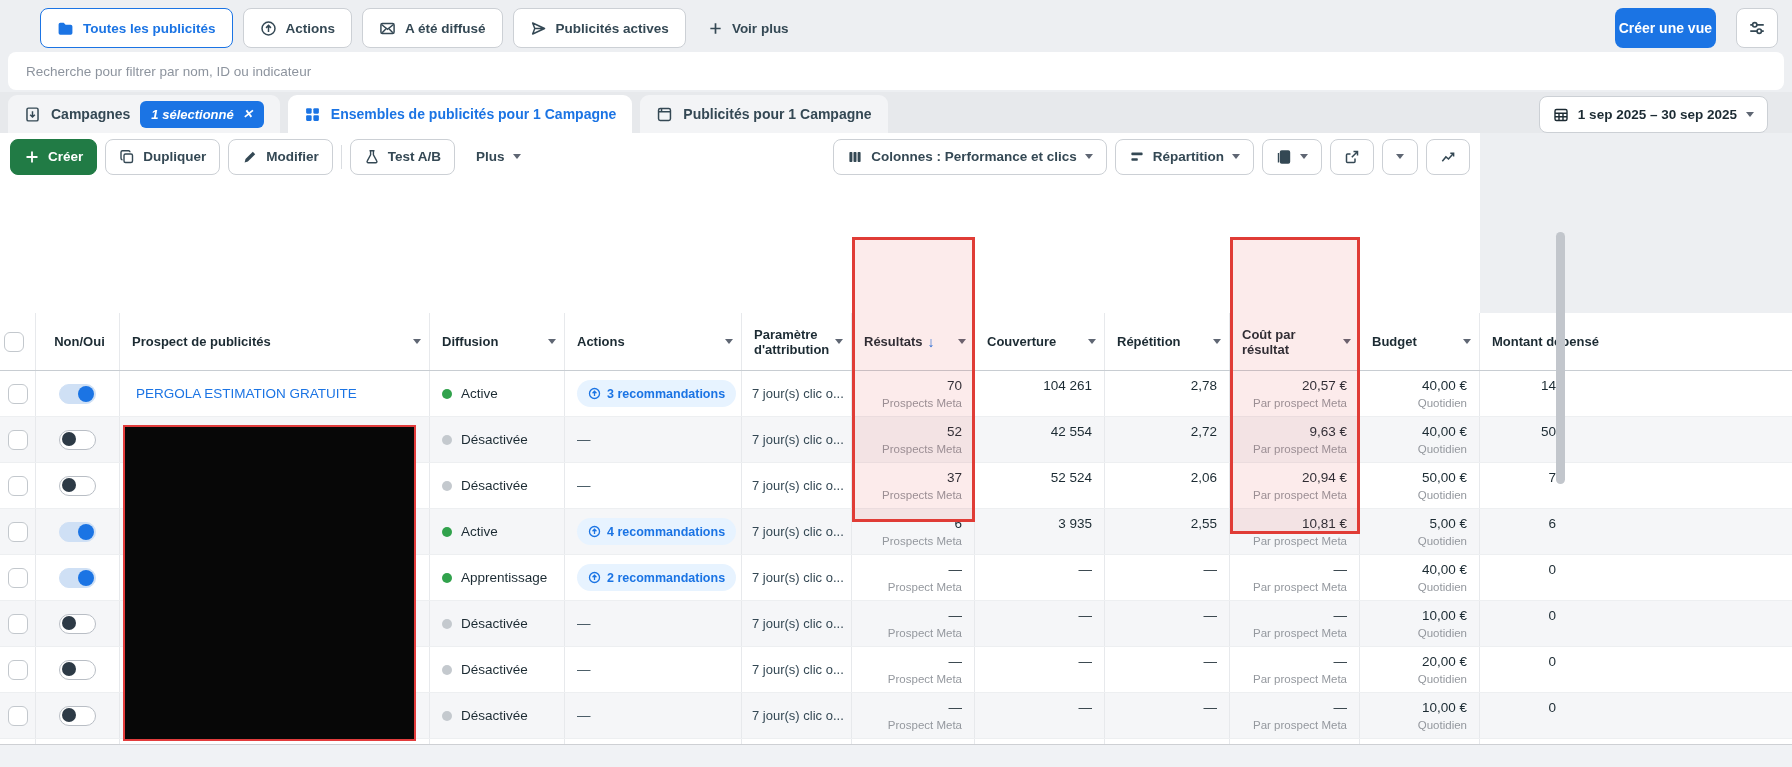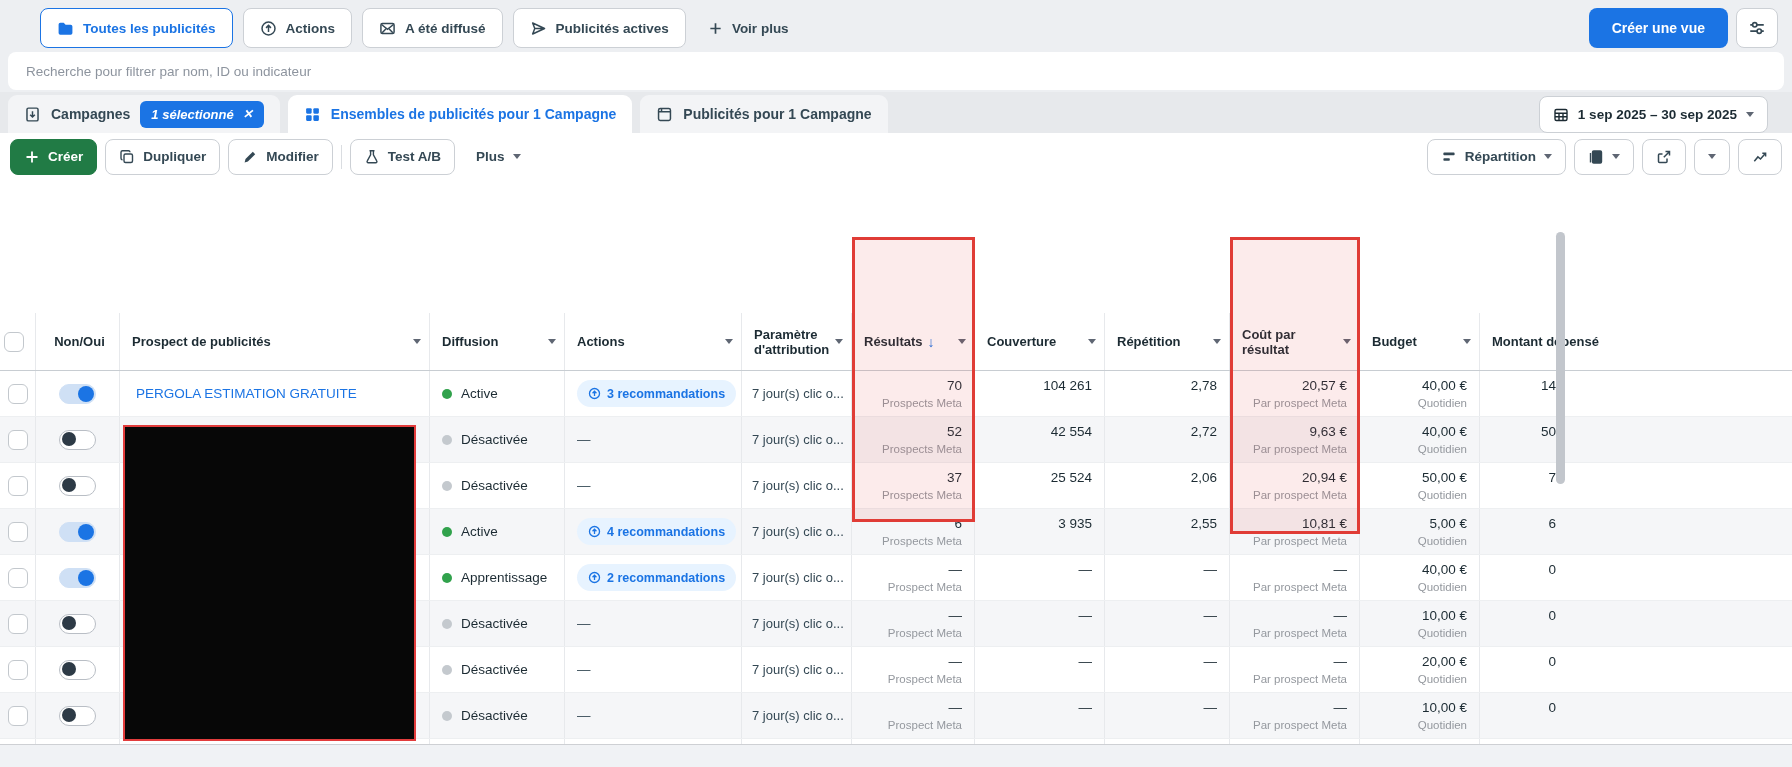--- a/index.html
+++ b/index.html
@@ -6,40 +6,40 @@
   html,body { width:1792px; height:767px; overflow:hidden; }
   body { background:#edeff2; font-family:"Liberation Sans", sans-serif; color:#1c2b33; position:relative; }
 
   
   .chips-row { position:absolute; top:8px; left:10px; right:10px; height:40px; display:flex; align-items:center; gap:10px; }
   .chip { height:40px; background:#fff; border:1px solid #ccd0d5; border-radius:8px; display:inline-flex; align-items:center; gap:9px; padding:0 16px; font-size:13.5px; font-weight:bold; color:#344854; cursor:pointer; }
   .chip.sel { border:1.5px solid #1b74e4; color:#1b74e4; }
   .chip-ic { display:inline-flex; width:17px; height:17px; }
   .chip-ic svg { width:17px; height:17px; }
   .voirplus { height:40px; display:inline-flex; align-items:center; gap:9px; padding:0 12px; font-size:13.5px; font-weight:bold; color:#344854; cursor:pointer; background:none; border:none; }
-  .btn-primary { position:absolute; top:8px; right:64px; height:40px; background:#1b74e4; color:#fff; border:none; border-radius:8px; font-size:14px; font-weight:bold; padding:0 23px; cursor:pointer; }
+  .btn-primary { position:absolute; top:8px; right:76px; height:40px; background:#1b74e4; color:#fff; border:none; border-radius:8px; font-size:14px; font-weight:bold; padding:0 4px; cursor:pointer; }
   .btn-sliders { position:absolute; top:8px; right:14px; width:42px; height:40px; background:#fff; border:1px solid #ccd0d5; border-radius:8px; display:flex; align-items:center; justify-content:center; cursor:pointer; }
 
   
   .search-bar { position:absolute; top:52px; left:8px; right:8px; height:38px; background:#fff; border-radius:8px; display:flex; align-items:center; padding-left:18px; }
   .search-bar span { color:#8d949e; font-size:13.5px; }
 
   
   .band { position:absolute; top:92px; left:0; width:1792px; height:41px; background:#e7e9ec; }
   .tabs-row { position:absolute; top:95px; left:8px; height:38px; display:flex; gap:8px; }
   .tab { height:38px; display:inline-flex; align-items:center; gap:10px; padding:0 16px; border-radius:9px 9px 0 0; background:#f3f4f6; font-size:14px; font-weight:bold; color:#344854; cursor:pointer; white-space:nowrap; }
   .tab.active { background:#fff; color:#1b74e4; }
   .tab-ic { display:inline-flex; width:17px; height:17px; }
   .tab-ic svg { width:17px; height:17px; }
   .tab-badge { background:#1b74e4; color:#fff; height:27px; border-radius:6px; display:inline-flex; align-items:center; gap:9px; padding:0 11px; font-size:13px; font-weight:bold;font-style:italic; }
   .tab-badge .x { font-size:12px; cursor:pointer; }
   .date-btn { position:absolute; top:96px; right:24px; height:37px; background:#fff; border:1px solid #ccd0d5; border-radius:8px; display:inline-flex; align-items:center; gap:9px; padding:0 13px; font-size:13.5px; font-weight:bold; color:#1c2b33; cursor:pointer; }
 
   
-  .card { position:absolute; top:133px; left:0; width:1792px; height:634px; background:#fff; }
+  .card { position:absolute; top:133px; left:0; width:1480px; height:634px; background:#fff; }
   .toolbar { height:47px; display:flex; align-items:center; gap:8px; padding:0 10px; }
   .tbtn { height:36px; background:#fff; border:1px solid #ccd0d5; border-radius:8px; display:inline-flex; align-items:center; gap:8px; padding:0 13px; font-size:13.5px; font-weight:bold; color:#344854; cursor:pointer; white-space:nowrap; }
   .tbtn svg { width:16px; height:16px; }
   .tbtn.green { background:#217b45; border-color:#217b45; color:#fff; }
   .tbtn.plain { border:none; }
   .tb-sep { width:1px; height:24px; background:#dadde1; }
   .tb-right { margin-left:auto; display:flex; align-items:center; gap:8px; }
   .caret { width:0; height:0; border-left:4.5px solid transparent; border-right:4.5px solid transparent; border-top:5px solid #5f6673; display:inline-block; }
 
   
@@ -227,20 +227,31 @@
           </svg>
         </span>
       <span>Test A/B</span>
     </button>
     <button class="tbtn plain">
       <span>Plus</span>
         <span class="caret"></span>
     </button>
 
     <div class="tb-right">
+      <button class="tbtn">
+        <span>
+            <svg viewBox="0 0 16 16">
+              <rect x="2.4" y="3" width="3" height="10" rx="0.8" fill="#344854"></rect>
+              <rect x="6.5" y="3" width="3" height="10" rx="0.8" fill="#344854"></rect>
+              <rect x="10.6" y="3" width="3" height="10" rx="0.8" fill="#344854"></rect>
+            </svg>
+          </span>
+        <span>Colonnes : Performance et clics</span>
+          <span class="caret"></span>
+      </button>
       <button class="tbtn">
         <span>
             <svg viewBox="0 0 16 16">
               <rect x="2.4" y="3.6" width="11.2" height="2.6" rx="0.8" fill="#344854"></rect>
               <rect x="2.4" y="9.2" width="6.4" height="2.6" rx="0.8" fill="#344854"></rect>
             </svg>
           </span>
         <span>Répartition</span>
           <span class="caret"></span>
       </button>
@@ -463,21 +474,21 @@
             <div class="dash">—</div>
           </div>
           <div class="cell attr">
             <div>7 jour(s) clic o...</div>
           </div>
           <div class="cell numcell">
             <div class="v">37</div>
             <div class="sub">Prospects Meta</div>
           </div>
           <div class="cell numcell">
-            <div class="v">25 524</div>
+            <div class="v">52 524</div>
           </div>
           <div class="cell numcell">
             <div class="v">2,06</div>
           </div>
           <div class="cell numcell">
             <div class="v">20,94 €</div>
             <div class="sub">Par prospect Meta</div>
           </div>
           <div class="cell numcell">
             <div class="v">50,00 €</div>

